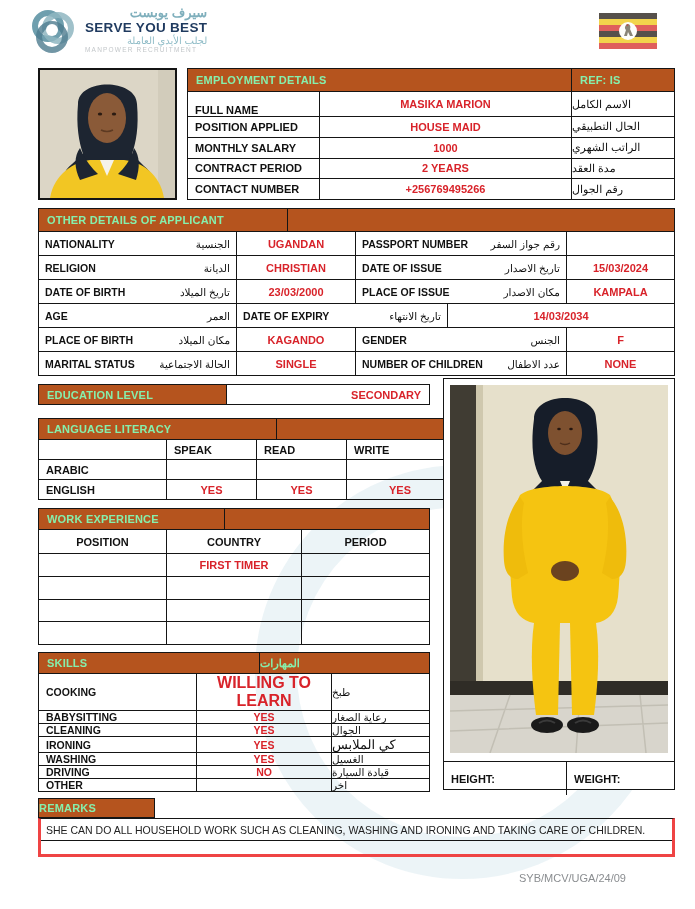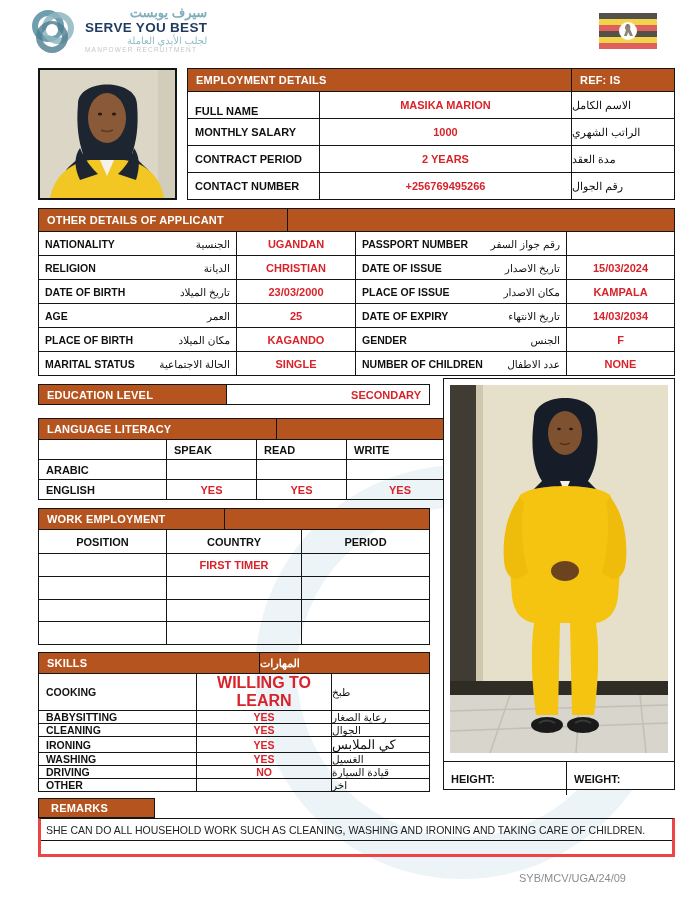--- a/index.html
+++ b/index.html
@@ -9,30 +9,30 @@
   .z{z-index:1;}
   
   .wm{position:absolute;left:255px;top:465px;width:330px;height:330px;border-radius:50%;
       border:42px solid rgba(168,203,218,0.22);z-index:0;}
   
   .t{border:1px solid #151515;box-sizing:border-box;background:transparent;display:flex;flex-direction:column;}
   .row{display:flex;border-top:1px solid #151515;align-items:center;box-sizing:border-box;}
   .row.first{border-top:none;}
   .cell{box-sizing:border-box;height:100%;display:flex;align-items:center;overflow:hidden;}
   .bl{border-left:1px solid #151515;}
-  .orange{background:#B5541E;color:#ffffff;font-weight:bold;}
+  .orange{background:#B5541E;color:#86efac;font-weight:bold;}
   .hdr{font-size:11px;letter-spacing:.2px;}
   .lab{font-weight:bold;font-size:11px;padding-left:7px;}
   .red{color:#D8232A;font-weight:bold;font-size:11px;justify-content:center;text-align:center;}
   .ar{font-size:11px;justify-content:flex-end;padding-right:7px;direction:rtl;}
   .center{justify-content:center;text-align:center;}
   .sp{justify-content:space-between;padding:0 6px;}
   .sp .en{font-weight:bold;font-size:10.5px;white-space:nowrap;}
   .sp .arr{font-size:10.5px;direction:rtl;white-space:nowrap;}
-  .tab{display:flex;align-items:center;padding-left:12px;box-sizing:border-box;
+  .tab{display:flex;align-items:center;padding-left:0;box-sizing:border-box;
        border:1px solid #151515;text-align:center;}
   .footer{color:#8a8d90;font-size:11px;}
   .logo-txt1{color:#7FAFBC;font-size:13px;font-weight:bold;line-height:14px;direction:rtl;}
   .logo-txt2{color:#1F3A5F;font-size:13.5px;font-weight:bold;line-height:15px;letter-spacing:.3px;}
   .logo-txt3{color:#8FBCC7;font-size:10px;line-height:11px;direction:rtl;}
   .logo-txt4{color:#c3c7ca;font-size:6.5px;letter-spacing:1.2px;line-height:8px;}
 </style>
 </head>
 <body>
 
@@ -87,20 +87,25 @@
     <div class="row first orange" style="height:22px;flex:0 0 22px;">
       <div class="cell hdr" style="flex:1;padding-left:8px;">EMPLOYMENT DETAILS</div>
       <div class="cell hdr bl" style="width:103px;padding-left:8px;">REF: IS</div>
     </div>
     <div class="row" style="flex:1;">
       <div class="cell lab" style="width:131px;margin-top:12px;">FULL NAME</div>
       <div class="cell red bl" style="flex:1;">MASIKA MARION</div>
       <div class="cell ar bl" style="width:103px;">الاسم الكامل</div>
     </div>
     <div class="row" style="flex:1;">
+      <div class="cell lab" style="width:131px;">POSITION APPLIED</div>
+      <div class="cell red bl" style="flex:1;">HOUSE MAID</div>
+      <div class="cell ar bl" style="width:103px;">الحال التطبيقي</div>
+    </div>
+    <div class="row" style="flex:1;">
       <div class="cell lab" style="width:131px;">MONTHLY SALARY</div>
       <div class="cell red bl" style="flex:1;">1000</div>
       <div class="cell ar bl" style="width:103px;">الراتب الشهري</div>
     </div>
     <div class="row" style="flex:1;">
       <div class="cell lab" style="width:131px;">CONTRACT PERIOD</div>
       <div class="cell red bl" style="flex:1;">2 YEARS</div>
       <div class="cell ar bl" style="width:103px;">مدة العقد</div>
     </div>
     <div class="row" style="flex:1;">
@@ -150,21 +155,20 @@
           <span class="en">PLACE OF ISSUE</span>
           <span class="arr">مكان الاصدار</span>
         </div>
       <div class="cell red bl" style="flex:1;">KAMPALA</div>
     </div>
     <div class="row" style="flex:1;">
       <div class="cell sp" style="width:197px;">
           <span class="en">AGE</span>
           <span class="arr">العمر</span>
         </div>
-      <div class="cell red bl" style="width:119px;">25</div>
       <div class="cell sp bl" style="width:211px;">
           <span class="en">DATE OF EXPIRY</span>
           <span class="arr">تاريخ الانتهاء</span>
         </div>
       <div class="cell red bl" style="flex:1;">14/03/2034</div>
     </div>
     <div class="row" style="flex:1;">
       <div class="cell sp" style="width:197px;">
           <span class="en">PLACE OF BIRTH</span>
           <span class="arr">مكان الميلاد</span>
@@ -215,21 +219,21 @@
     <div class="row" style="flex:1;">
       <div class="cell lab" style="width:127px;">ENGLISH</div>
       <div class="cell red bl" style="width:90px;">YES</div>
       <div class="cell red bl" style="width:90px;">YES</div>
       <div class="cell red bl" style="flex:1;">YES</div>
     </div>
   </div>
 
   <div class="abs z t" style="left:38px;top:508px;width:392px;height:137px;">
     <div class="row first orange" style="flex:0 0 20px;">
-      <div class="cell hdr" style="width:185px;padding-left:8px;">WORK EMPLOYMENT</div>
+      <div class="cell hdr" style="width:185px;padding-left:8px;">WORK EXPERIENCE</div>
       <div class="cell bl" style="flex:1;"></div>
     </div>
     <div class="row" style="flex:0 0 24px;">
       <div class="cell lab center" style="width:127px;justify-content:center;padding-left:0;">POSITION</div>
       <div class="cell lab center bl" style="width:135px;justify-content:center;padding-left:0;">COUNTRY</div>
       <div class="cell lab center bl" style="flex:1;justify-content:center;padding-left:0;">PERIOD</div>
     </div>
     <div class="row" style="flex:1;">
       <div class="cell" style="width:127px;"></div>
       <div class="cell red bl" style="width:135px;">FIRST TIMER</div>

